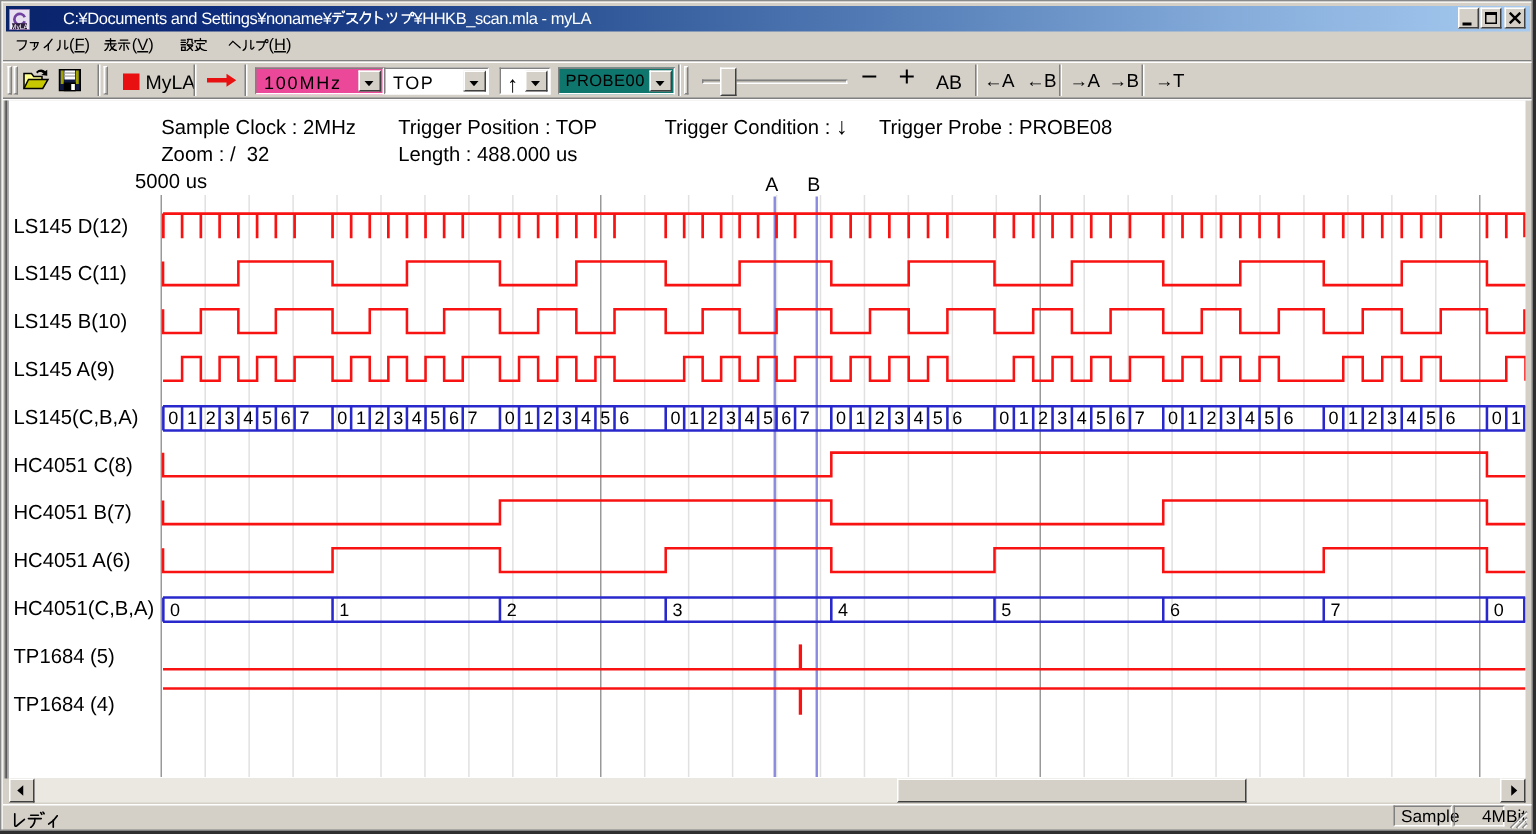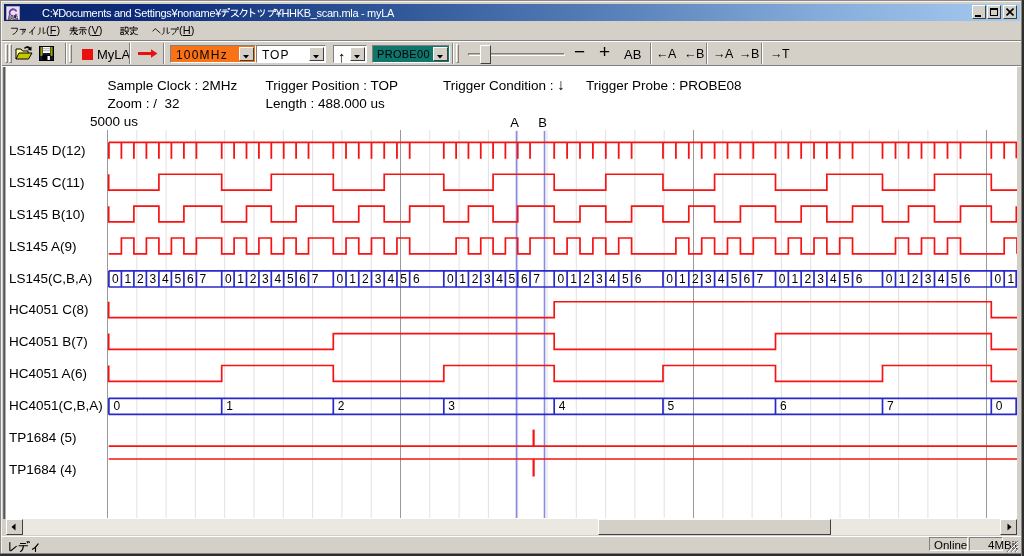--- a/index.html
+++ b/index.html
@@ -148,21 +148,21 @@
 
 <div class="abs" style="left:82px;top:48.5px;width:11px;height:11px;background:#e81010"></div>
 <div class="tbtxt" style="left:97px;top:46.5px">MyLA</div>
 
 <div class="abs etch" style="left:129px;top:43px;height:21px"></div>
 <svg class="abs" style="left:138px;top:49px" width="20" height="9" viewBox="0 0 20 9">
  <path d="M0 3 H13 V0.2 L19.5 4.5 L13 8.8 V6 H0 Z" fill="#e81010"></path>
 </svg>
 <div class="abs etch" style="left:163px;top:43px;height:21px"></div>
 
-<div class="abs" style="left:170px;top:45px;width:86px;height:18px;border-top:1px solid #808080;border-left:1px solid #808080;border-bottom:1px solid #fff;border-right:1px solid #fff;background:#f97316">
+<div class="abs" style="left:170px;top:45px;width:86px;height:18px;border-top:1px solid #808080;border-left:1px solid #808080;border-bottom:1px solid #fff;border-right:1px solid #fff;background:#ec4899">
     <div style="position:absolute;left:5px;top:2px;font-size:12px;letter-spacing:1.2px">100MHz</div>
     <div style="position:absolute;right:1px;top:1px;width:15px;height:14px;background:#d4d0c8;border-top:1px solid #fff;border-left:1px solid #fff;border-right:1px solid #404040;border-bottom:1px solid #404040"><svg width="13" height="12">
         <path d="M3 5 L9 5 L6 8.5 Z" fill="#000"></path>
       </svg></div>
   </div>
 <div class="abs" style="left:256px;top:45px;width:70px;height:18px;border-top:1px solid #808080;border-left:1px solid #808080;border-bottom:1px solid #fff;border-right:1px solid #fff;background:#fff">
     <div style="position:absolute;left:5px;top:2px;font-size:12px;letter-spacing:1.0px">TOP</div>
     <div style="position:absolute;right:1px;top:1px;width:15px;height:14px;background:#d4d0c8;border-top:1px solid #fff;border-left:1px solid #fff;border-right:1px solid #404040;border-bottom:1px solid #404040"><svg width="13" height="12">
         <path d="M3 5 L9 5 L6 8.5 Z" fill="#000"></path>
       </svg></div>
@@ -501,18 +501,18 @@
       <path d="M2.6 2.6 H8" fill="none" stroke="#000" stroke-width="1.15" stroke-linecap="round"></path>
       <path d="M1 5 H10" fill="none" stroke="#000" stroke-width="1.15" stroke-linecap="round"></path>
       <path d="M5.6 5 C5.6 8 4.6 10 2.6 11.2" fill="none" stroke="#000" stroke-width="1.15" stroke-linecap="round"></path>
       <path d="M9.6 0.6 L10.4 2" fill="none" stroke="#000" stroke-width="1.15" stroke-linecap="round"></path>
       <path d="M11.2 0.2 L12 1.6" fill="none" stroke="#000" stroke-width="1.15" stroke-linecap="round"></path>
     </svg><svg width="11.4" height="11.4" viewBox="0 0 12 12" style="vertical-align:-2px">
       <path d="M8.6 3 C7 5.6 5.2 7.4 2.6 8.8" fill="none" stroke="#000" stroke-width="1.15" stroke-linecap="round"></path>
       <path d="M5.8 6 V11" fill="none" stroke="#000" stroke-width="1.15" stroke-linecap="round"></path>
     </svg></div>
 <div class="abs" style="left:929px;top:537px;width:39px;height:14px;border-top:1px solid #808080;border-left:1px solid #808080;border-right:1px solid #fff;border-bottom:1px solid #fff"></div>
-<div class="abs" style="left:934px;top:538.5px;font-size:11.5px">Online</div>
+<div class="abs" style="left:934px;top:538.5px;font-size:11.5px">Sample</div>
 <div class="abs" style="left:969px;top:537px;width:34px;height:14px;border-top:1px solid #808080;border-left:1px solid #808080;border-right:1px solid #fff;border-bottom:1px solid #fff"></div>
 <div class="abs" style="left:988px;top:538.5px;font-size:11.5px">4MBit</div>
 <svg class="abs" style="left:1006px;top:540px" width="13" height="13">
  <path d="M12 1 L1 12 M12 5 L5 12 M12 9 L9 12" stroke="#808080" stroke-width="1.2"></path>
  <path d="M12 2 L2 12 M12 6 L6 12 M12 10 L10 12" stroke="#fff" stroke-width="1"></path>
 </svg>
 </body></html>

